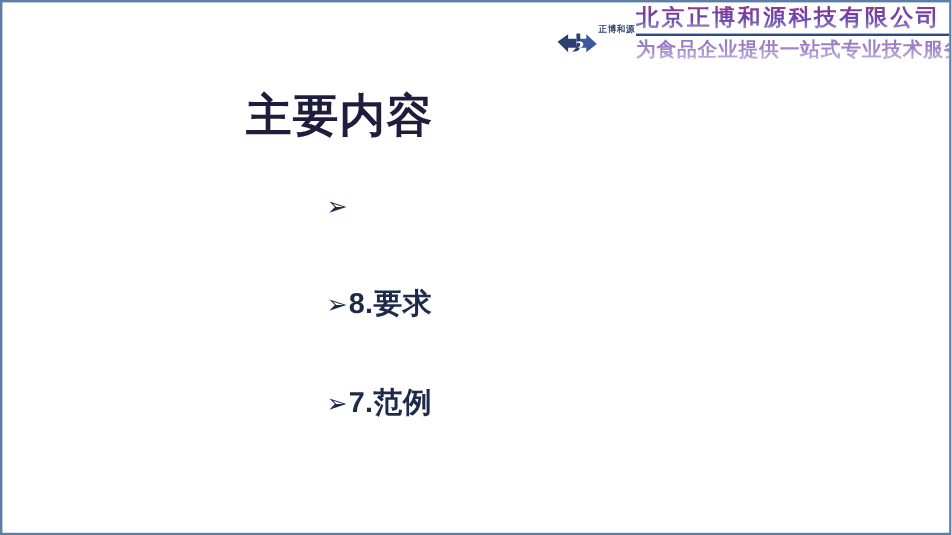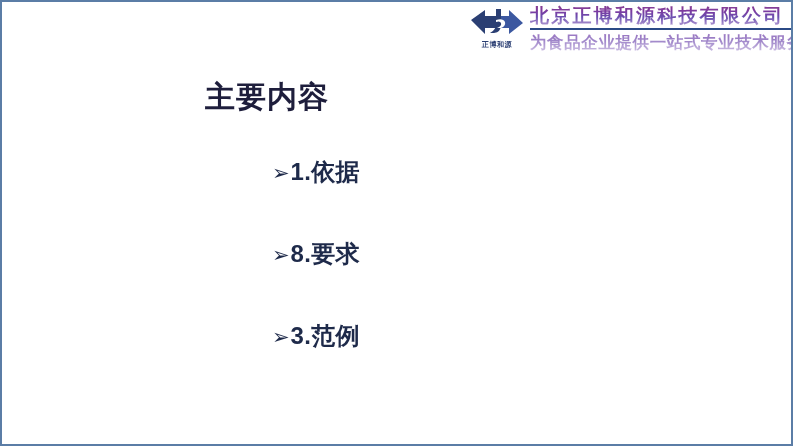--- a/index.html
+++ b/index.html
@@ -31,23 +31,22 @@
     display: flex;
     flex-direction: row;
     align-items: flex-start;
     box-sizing: border-box;
   }
 
   .logo-block {
     width: 66px;
     flex: 0 0 66px;
     display: flex;
-    flex-direction: column;
-    align-items: center;
-    padding-top: 3px;
+    flex-direction: row;
+    padding-top: 17px;
     box-sizing: border-box;
   }
 
   .logo-mark {
     width: 54px;
     height: 34px;
     display: block;
   }
 
   .logo-caption {
@@ -108,21 +107,21 @@
     background-clip: text;
     color: transparent;
     -webkit-text-fill-color: transparent;
   }
 
   
   .slide-title {
     position: absolute;
     left: 203px;
     top: 76px;
-    font-size: 30px;
+    font-size: 38px;
     font-weight: bold;
     color: #1e1e3c;
     letter-spacing: 1px;
     line-height: 38px;
     white-space: nowrap;
   }
 
   .bullet-list {
     position: absolute;
     left: 270px;
@@ -184,28 +183,27 @@
     </div>
 
   </div>
 
   <div class="slide-title">主要内容</div>
 
   <div class="bullet-list">
 
     <div class="bullet-item">
       <span class="bullet-marker">➢</span>
-      <span class="bullet-text">1.依据</span>
     </div>
 
     <div class="bullet-item">
       <span class="bullet-marker">➢</span>
       <span class="bullet-text">8.要求</span>
     </div>
 
     <div class="bullet-item">
       <span class="bullet-marker">➢</span>
-      <span class="bullet-text">3.范例</span>
+      <span class="bullet-text">7.范例</span>
     </div>
 
   </div>
 
 </div>
 
 </body></html>

